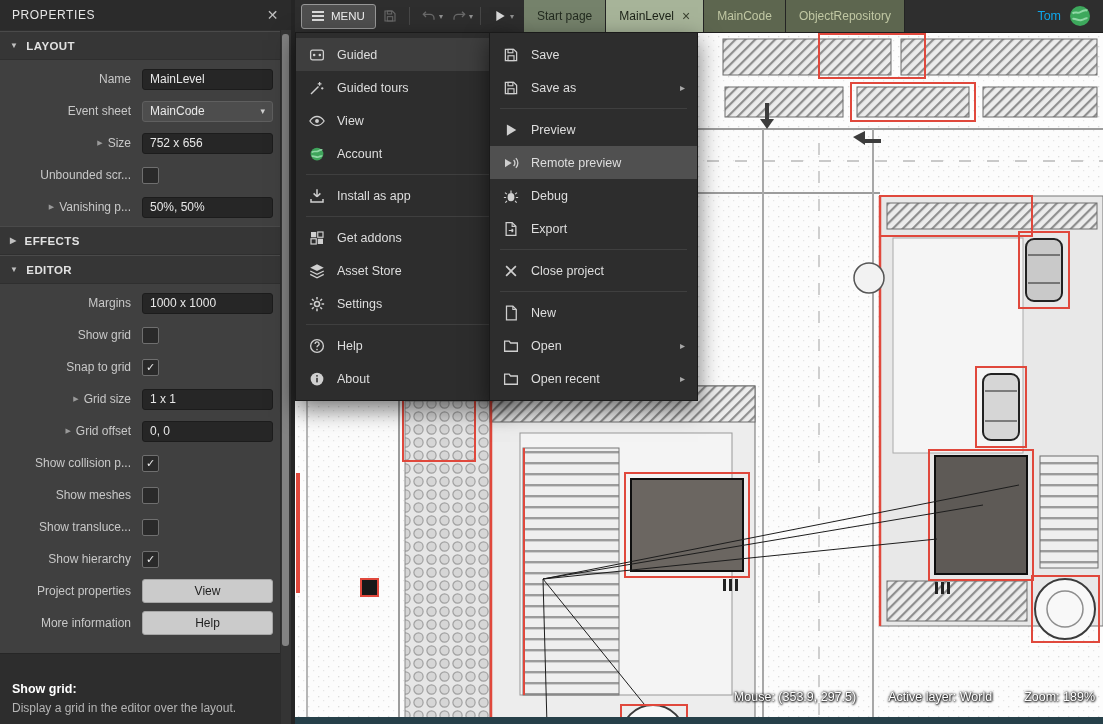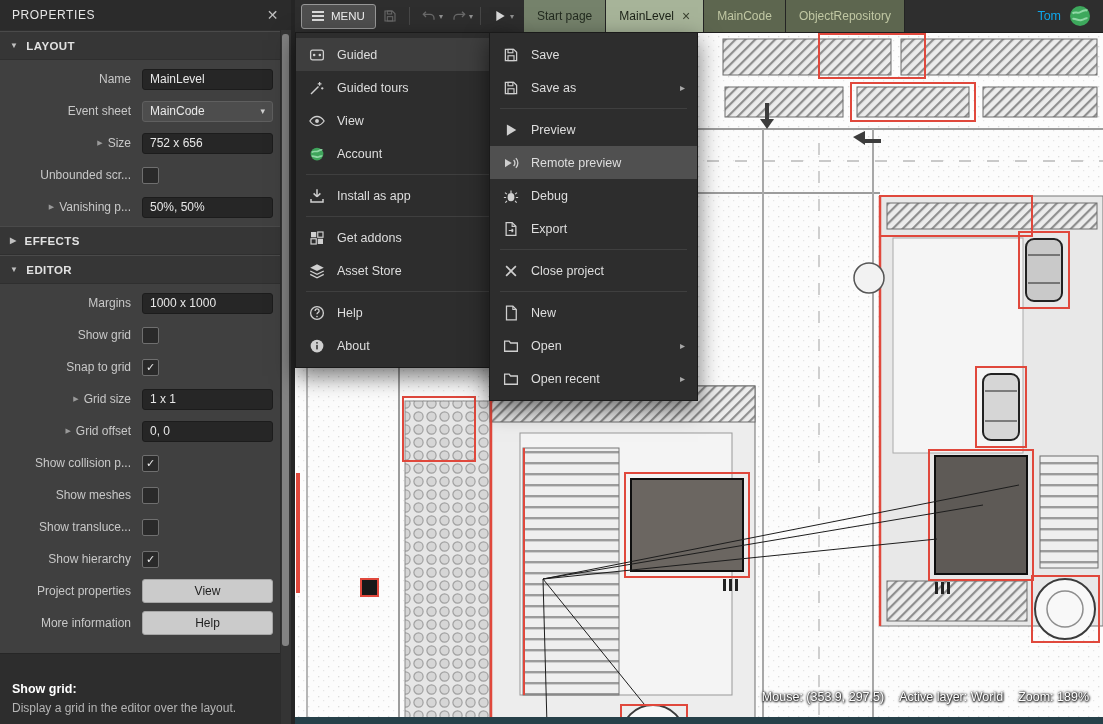--- a/index.html
+++ b/index.html
@@ -55,21 +55,21 @@
   .tab.start{background:#75826b;color:#232b20;}
   .tab.active{background:#a7b499;color:#1c2217;}
   .tab.inactive{background:#5d664f;color:#c0c7a3;}
   .tab-close{font-size:14px;color:#39412f;line-height:1;}
   .user{margin-left:auto;display:flex;align-items:center;gap:8px;padding-right:12px;color:#0ea5e9;font-size:12.5px;}
   .avatar{width:22px;height:22px;border-radius:50%;overflow:hidden;display:block;}
   .avatar svg{width:22px;height:22px;display:block;}
 
   .canvas-wrap{position:relative;flex:1;background:#fbfbfb;overflow:hidden;}
   svg.map{position:absolute;left:0;top:0;display:block;}
-  .status-overlay{position:absolute;right:14px;bottom:20px;display:flex;gap:15px;color:#ffffff;font-size:12.5px;
+  .status-overlay{position:absolute;right:8px;bottom:20px;display:flex;gap:32px;color:#ffffff;font-size:12.5px;
      text-shadow:0 1px 2px rgba(0,0,0,.95),0 0 3px rgba(0,0,0,.85),1px 0 2px rgba(0,0,0,.8);}
 
   
   .menu-popup{position:absolute;left:295px;top:32px;width:215px;background:#2d2d2d;border:1px solid #1a1a1a;
       box-shadow:0 8px 22px rgba(0,0,0,.55);padding:5px 0;z-index:40;box-sizing:border-box;}
   .submenu-popup{left:489px;width:209px;}
   .menu-item{height:33px;display:flex;align-items:center;gap:11px;padding:0 12px;color:#dedede;font-size:12.5px;cursor:pointer;}
   .menu-item.active{background:#3e3e3e;}
   .menu-item.highlighted{background:#505050;}
   .mi-icon{width:18px;height:18px;color:#cfcfcf;display:flex;align-items:center;justify-content:center;}
@@ -527,20 +527,29 @@
       </div>
       <div class="menu-item">
         <span class="mi-icon">
           <svg viewBox="0 0 24 24">
             <path d="M12 3l9 4.5L12 12 3 7.5z" fill="currentColor"></path>
             <path d="M3 12l9 4.5 9-4.5M3 16.5L12 21l9-4.5" fill="none" stroke="currentColor" stroke-width="1.7"></path>
           </svg>
         </span>
         <span class="mi-label">Asset Store</span>
       </div>
+      <div class="menu-item">
+        <span class="mi-icon">
+          <svg viewBox="0 0 24 24">
+            <circle cx="12" cy="12" r="3.4" fill="none" stroke="currentColor" stroke-width="2"></circle>
+            <path d="M12 2.5v3.4M12 18.1v3.4M2.5 12h3.4M18.1 12h3.4M5.3 5.3l2.4 2.4M16.3 16.3l2.4 2.4M18.7 5.3l-2.4 2.4M7.7 16.3l-2.4 2.4" stroke="currentColor" stroke-width="2" fill="none"></path>
+          </svg>
+        </span>
+        <span class="mi-label">Settings</span>
+      </div>
       <div class="menu-sep"></div>
       <div class="menu-item">
         <span class="mi-icon">
           <svg viewBox="0 0 24 24">
             <circle cx="12" cy="12" r="8.5" fill="none" stroke="currentColor" stroke-width="1.8"></circle>
             <path d="M9.4 9.2a2.7 2.7 0 1 1 3.9 2.4c-.9.5-1.3 1-1.3 2" fill="none" stroke="currentColor" stroke-width="1.8"></path>
             <circle cx="12" cy="16.8" r="1.1" fill="currentColor"></circle>
           </svg>
         </span>
         <span class="mi-label">Help</span>

